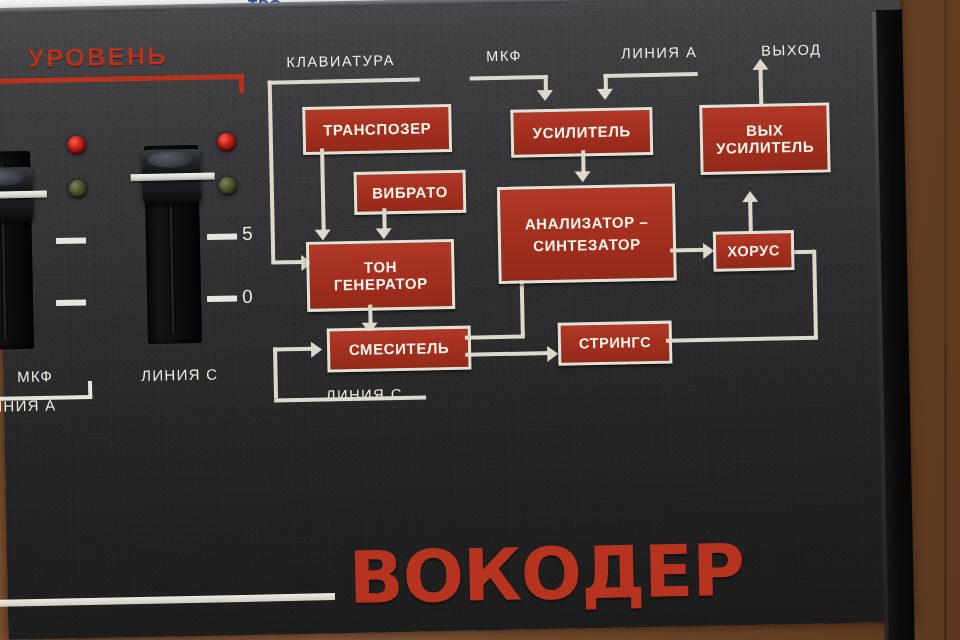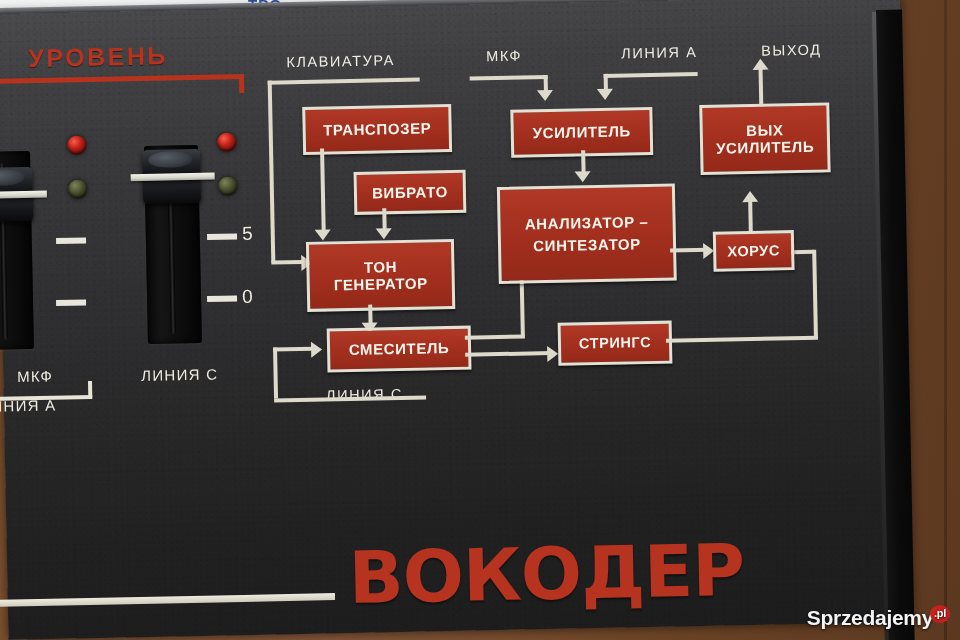--- a/index.html
+++ b/index.html
@@ -348,17 +348,14 @@
       <span>УСИЛИТЕЛЬ</span>
     </div>
     <div class="wire-v" style="left:757px;top:84px;height:36px;"></div>
     <div class="arr up" style="left:751px;top:74px;"></div>
 
   </div>
 
   <div class="bottom-rule"></div>
   <div class="logo">ВОКОДЕР</div>
 
-  <div class="wm">
-    <span>Sprzedajemy</span><span class="pl">.pl</span>
-  </div>
 
 </div>
 
 </body></html>

